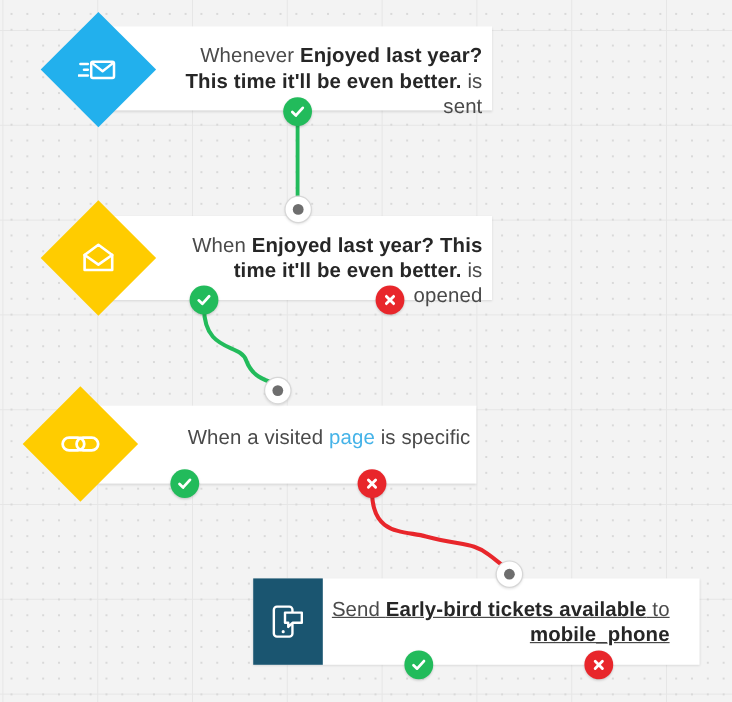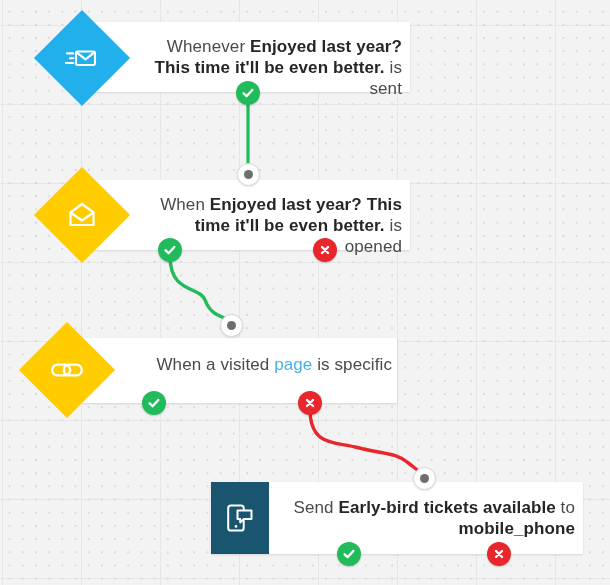--- a/index.html
+++ b/index.html
@@ -156,21 +156,21 @@
 
 <div class="node">
   <div class="card" style="left:211px;top:482px;width:372px;height:72px;"></div>
   <div class="sq" style="left:211px;top:482px;width:58px;height:72px;background:#1a5570;">
     <svg width="30" height="34" viewBox="0 0 30 34" aria-hidden="true">
       <rect x="3.2" y="4.5" width="15.5" height="25" rx="2.6" fill="none" stroke="#ffffff" stroke-width="2"></rect>
       <circle cx="11" cy="25.4" r="1.3" fill="#ffffff"></circle>
       <path d="M12.5 9.5 L26.5 9.5 L26.5 18 L18.8 18 L15.2 21.4 L15.2 18 L12.5 18 Z" fill="#1a5570" stroke="#ffffff" stroke-width="2" stroke-linejoin="round"></path>
     </svg>
   </div>
-  <div class="cardtext" style="left:279px;top:497px;width:296px;">
+  <div class="cardtext" style="left:262px;top:497px;width:296px;text-decoration:underline;">
     <span>Send </span><b>Early-bird tickets available</b><span> to </span><b>mobile_phone</b>
   </div>
   <div class="dot" style="left:413px;top:467px;">
       <i></i>
     </div>
   <div class="badge ok" style="left:337px;top:542px;">
     <svg width="14" height="14" viewBox="0 0 14 14">
         <path d="M2.6 7.3 L5.6 10.2 L11.3 3.9" fill="none" stroke="#ffffff" stroke-width="2.3" stroke-linecap="round" stroke-linejoin="round"></path>
       </svg>
   </div>

